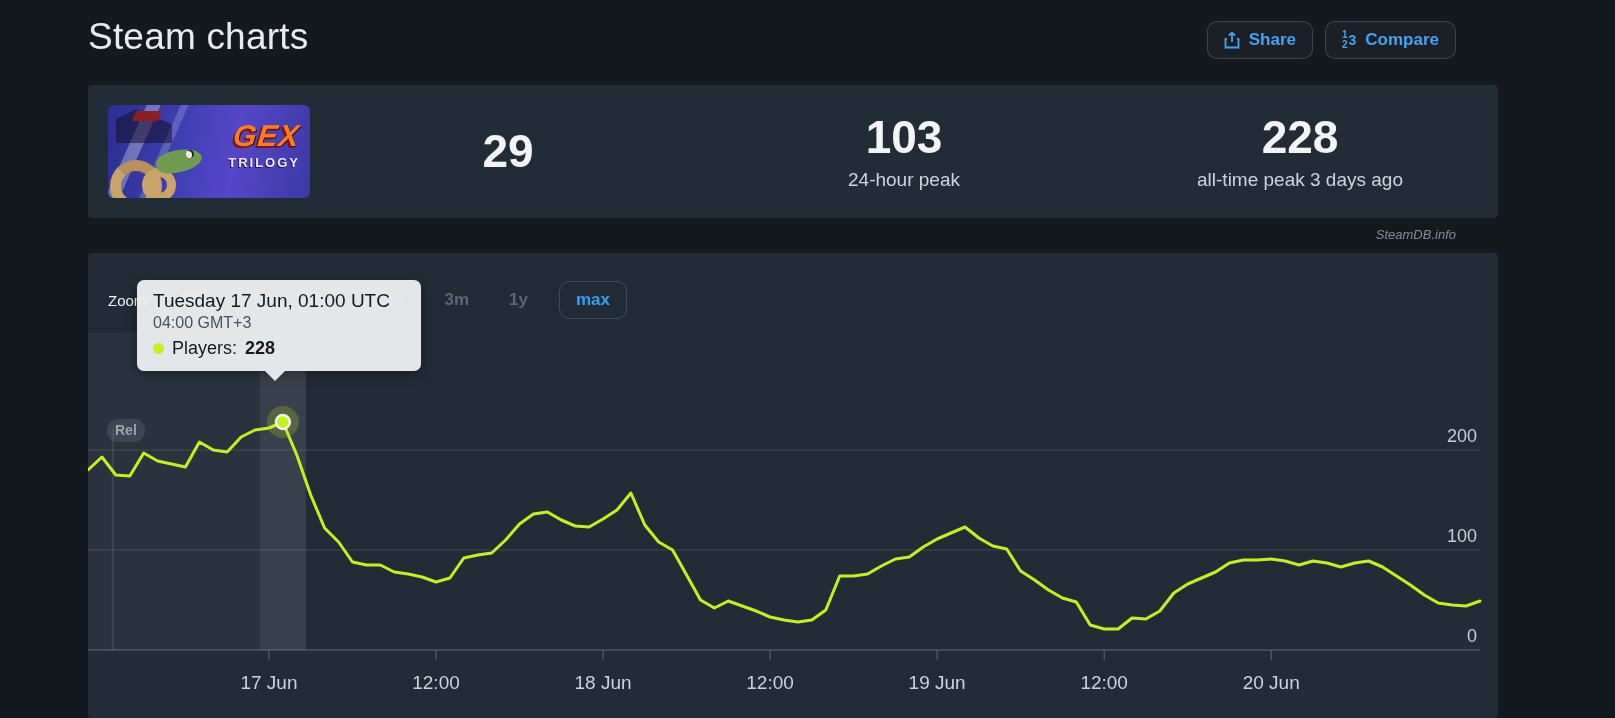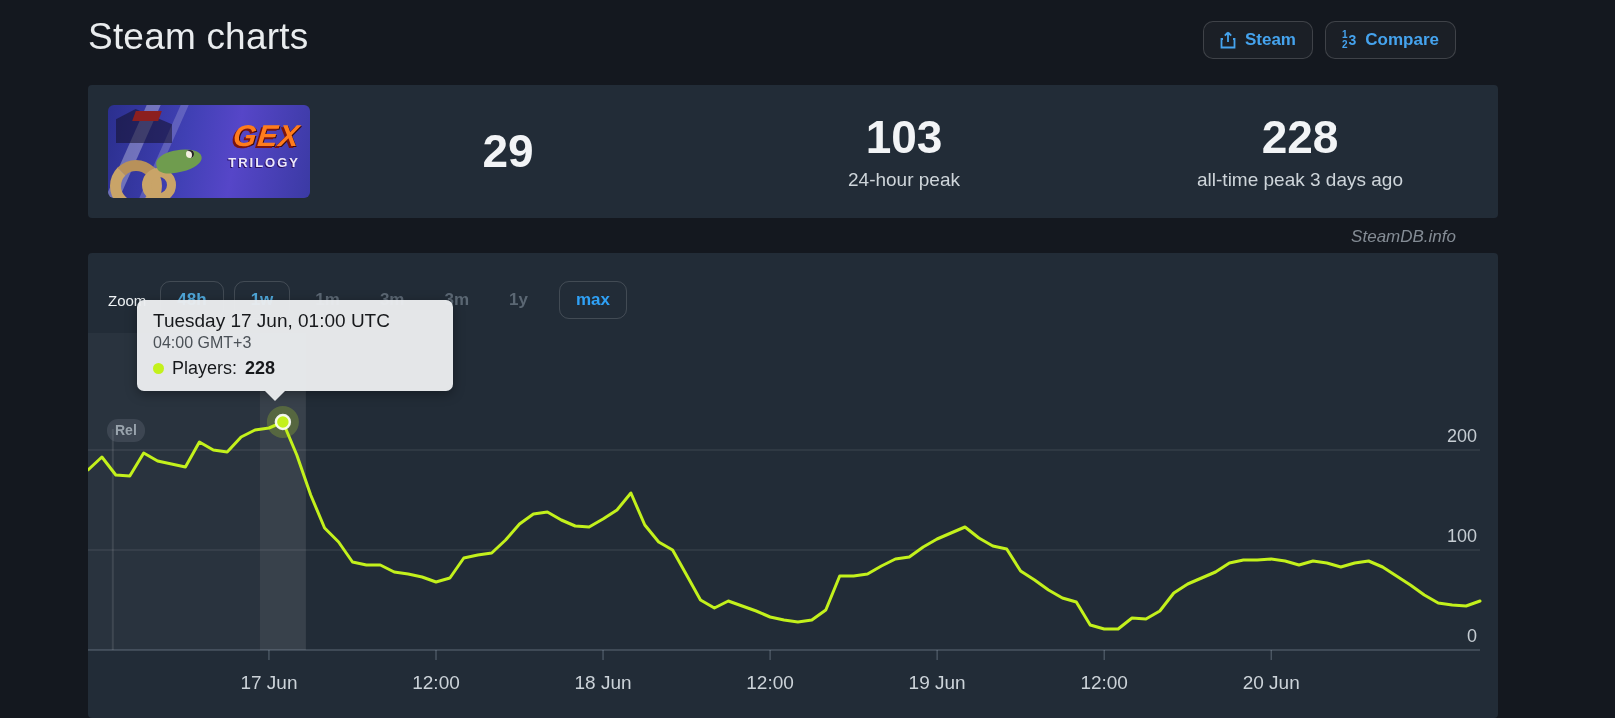--- a/index.html
+++ b/index.html
@@ -49,21 +49,21 @@
     text-shadow:-2px 2px 0 #7a1410, 1px 1px 0 #3a0a08; transform:skewX(-6deg); display:block; line-height:1;
   }
   .game-logo .trilogy{
     display:block; margin-top:5px; font-size:13px; font-weight:700; letter-spacing:2px;
     color:#ece8fb; text-shadow:-1px 1px 0 #2a1060; line-height:1;
   }
   .stat{flex:1; text-align:center;}
   .stat .val{font-size:46px; font-weight:700; color:#f2f4f6; line-height:1.1;}
   .stat .lab{margin-top:6px; font-size:19px; color:#ced5da;}
   
-  .watermark{position:absolute; top:227px; right:159px; font-size:17px; font-style:italic; color:#848c95;}
+  .watermark{position:absolute; top:227px; right:159px; font-size:13px; font-style:italic; color:#848c95;}
   
   .chart-panel{
     position:absolute; left:88px; top:253px; width:1410px; height:465px;
     background:var(--panel-bg); border-radius:4px;
   }
   .zoom-row{position:absolute; left:20px; top:28px; height:38px; display:flex; align-items:center;}
   .zoom-label{font-size:15px; color:#eef2f4; margin-right:14px;}
   .zoom-btn{
     height:38px; display:flex; align-items:center; padding:17px 16px; margin-right:10px;
     border-radius:10px; font-size:17px; font-weight:700; cursor:pointer;
@@ -72,21 +72,21 @@
   .zoom-btn.enabled{border-color:rgba(255,255,255,0.15); color:#4fa7d9;}
   .zoom-btn.disabled{color:#5b6773; padding:0 14px;}
   .zoom-btn.active{border-color:rgba(255,255,255,0.15); color:#2fa1f6; margin-left:6px;}
   .chart-svg{position:absolute; left:0; top:0;}
   .rel-badge{
     position:absolute; left:19px; top:166px; padding:3px 8px 4px; border-radius:11px;
     background:rgba(130,142,154,0.22); color:#9aa4ad; font-size:14px; font-weight:700; z-index:2;
   }
   
   .tooltip{
-    position:absolute; left:49px; top:47px; width:316px; z-index:5;
+    position:absolute; left:49px; top:27px; width:284px; z-index:5;
     background:var(--tooltip-bg); border-radius:7px; padding:10px 16px 12px;
     color:#17191c; box-shadow:0 3px 12px rgba(0,0,0,0.35);
   }
   .tooltip::after{
     content:""; position:absolute; left:128px; top:100%;
     border:10px solid transparent; border-top-color:var(--tooltip-bg);
   }
   .tt-title{font-size:19px; color:#17191c; white-space:nowrap;}
   .tt-sub{text-align:left; font-size:16px; color:#4b5157; margin-top:2px;}
   .tt-row{display:flex; align-items:center; gap:8px; margin-top:6px; font-size:18px;}
@@ -99,21 +99,21 @@
 <h1 class="page-title">Steam charts</h1>
 
 <div class="header-actions">
   <button class="hbtn">
     <span class="share-ico">
       <svg width="16" height="18" viewBox="0 0 16 18" fill="none" stroke="#45a3ee" stroke-width="1.8">
         <path d="M3 8 H1.5 V16.5 H14.5 V8 H13"></path>
         <path d="M8 11 V1.5 M8 1.5 L4.8 4.7 M8 1.5 L11.2 4.7"></path>
       </svg>
     </span>
-    <span>Steam</span>
+    <span>Share</span>
   </button>
   <button class="hbtn">
     <span class="cmp-ico">
       <span class="cmp-frac">
         <span>1</span>
         <span>2</span>
       </span>
       <span class="cmp-side">3</span>
     </span>
     <span>Compare</span>

